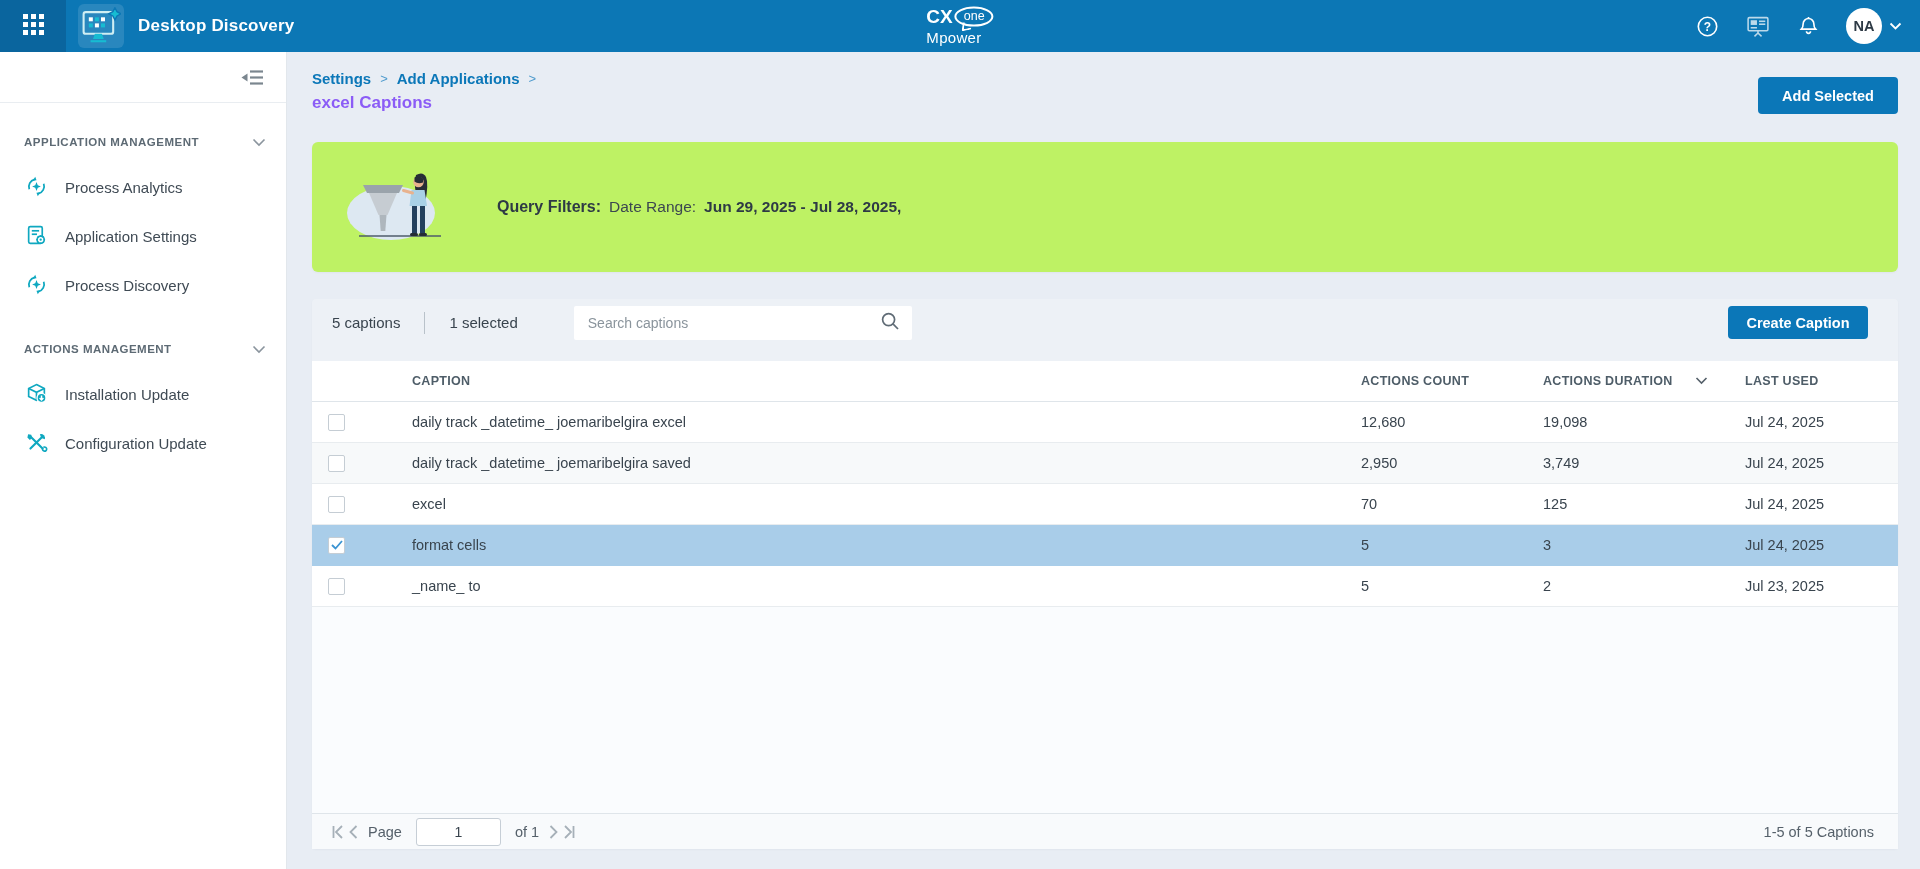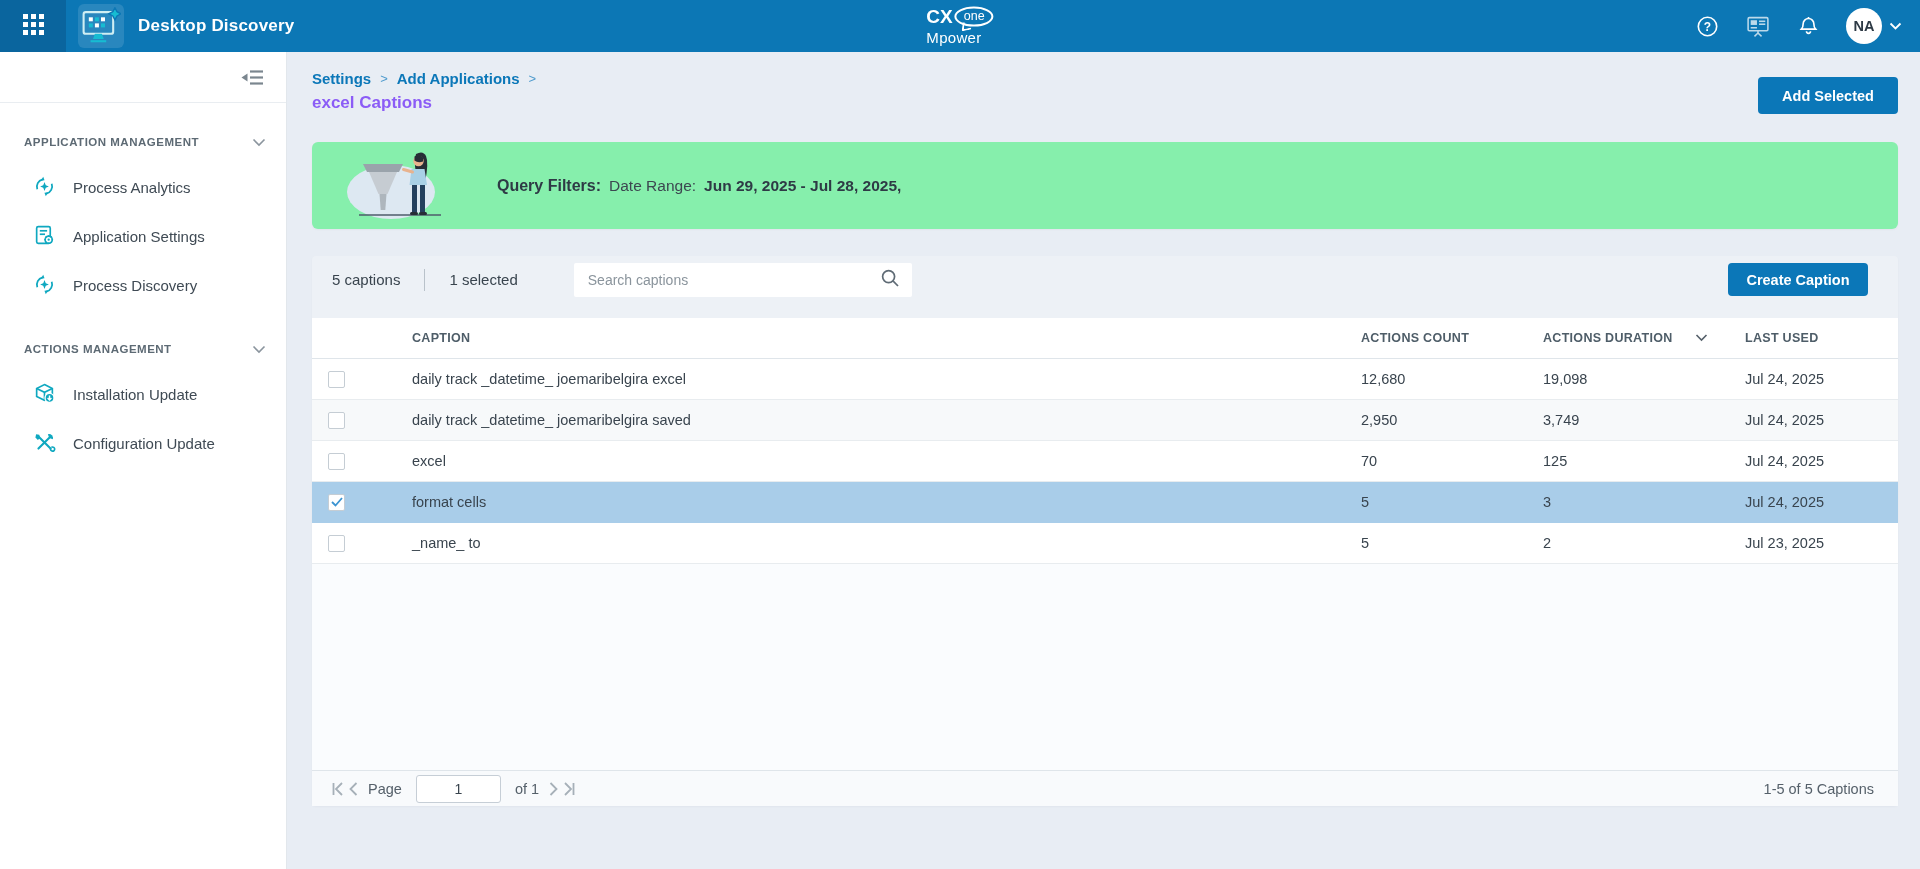--- a/index.html
+++ b/index.html
@@ -24,35 +24,35 @@
   
   .shell { display:flex; height:817px; }
 
   
   .sidebar { width:287px; background:#fff; border-right:1px solid #e2e7ec; flex-shrink:0; }
   .collapse-row { height:51px; display:flex; align-items:center; justify-content:flex-end; padding-right:22px; border-bottom:1px solid #e9edf1; }
   .collapse-btn { cursor:pointer; display:flex; }
   .side-section { margin-top:28px; }
   .section-head { display:flex; align-items:center; justify-content:space-between; padding:0 20px 0 24px; height:22px; cursor:pointer; }
   .section-label { font-size:11.5px; font-weight:700; color:#5d6a74; letter-spacing:.5px; }
-  .side-items { margin-top:10px;padding-left:8px; }
+  .side-items { margin-top:10px; }
   .side-item { height:49px; display:flex; align-items:center; gap:17px; padding-left:25px; font-size:15px; color:#3f4a54; cursor:pointer; }
 
   
   .main { flex:1; padding:18px 22px 0 25px; position:relative; }
   .main-head { display:flex; justify-content:space-between; align-items:flex-start; }
   .breadcrumb { font-size:15px; color:#0b77b8; display:flex; gap:9px; align-items:center; }
   .breadcrumb a { color:#0b77b8; text-decoration:none; cursor:pointer; font-weight:600; }
   .crumb-sep { color:#4f9bcd; font-size:13px; }
   .page-title { font-size:17px; font-weight:700; color:#8b5cf6; margin-top:6px; }
   .btn-blue { background:#0b77b8; color:#fff; border:none; border-radius:4px; font-size:14.5px; font-weight:700; font-family:inherit; cursor:pointer; }
   .add-selected { width:140px; height:37px; margin-top:7px; }
 
   
-  .filters-card { margin-top:28px; height:87px; background:#86efac; border-radius:6px; display:flex; align-items:center; padding-left:33px; box-shadow:0 1px 2px rgba(40,60,80,.04); }
+  .filters-card { margin-top:28px; height:130px; background:#bef264; border-radius:6px; display:flex; align-items:center; padding-left:33px; box-shadow:0 1px 2px rgba(40,60,80,.04); }
   .filters-text { display:flex; align-items:baseline; gap:8px; margin-left:48px; font-size:15.5px; color:#2e3a45; }
   .filters-label { font-weight:700; font-size:16px; }
   .filters-range-label { color:#3c4750; }
   .filters-range-value { font-weight:700; }
 
   
   .bottom-card { margin-top:27px; height:550px; background:#edf1f6; border-radius:4px; display:flex; flex-direction:column; box-shadow:0 1px 2px rgba(40,60,80,.04); }
   .toolbar { height:47px; display:flex; align-items:center; padding:0 30px 0 20px; gap:0; flex-shrink:0; }
   .count-text { font-size:15px; color:#39444e; }
   .v-div { width:1px; height:22px; background:#b9c2ca; margin:0 24px; }

